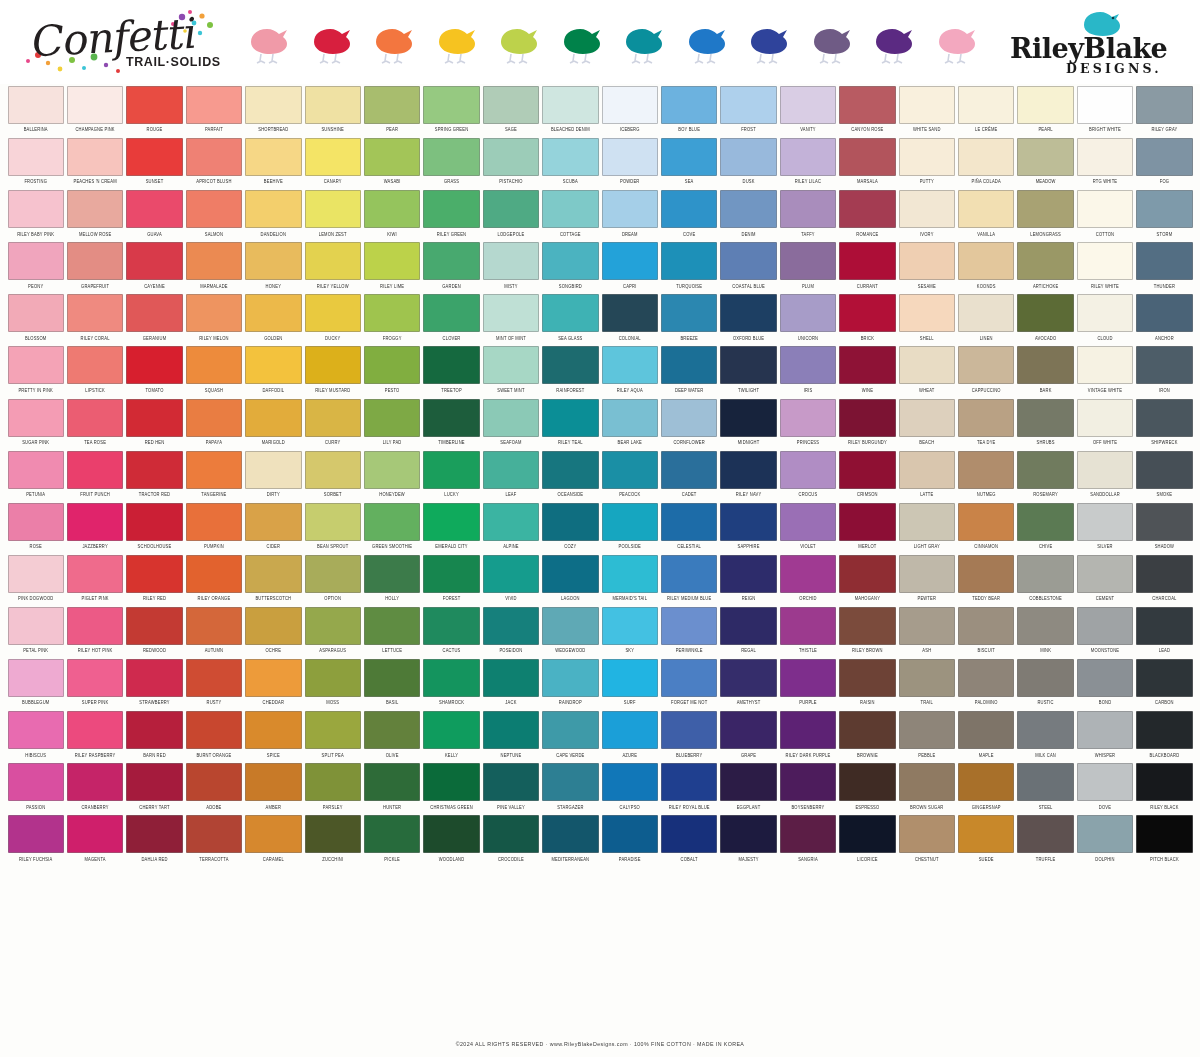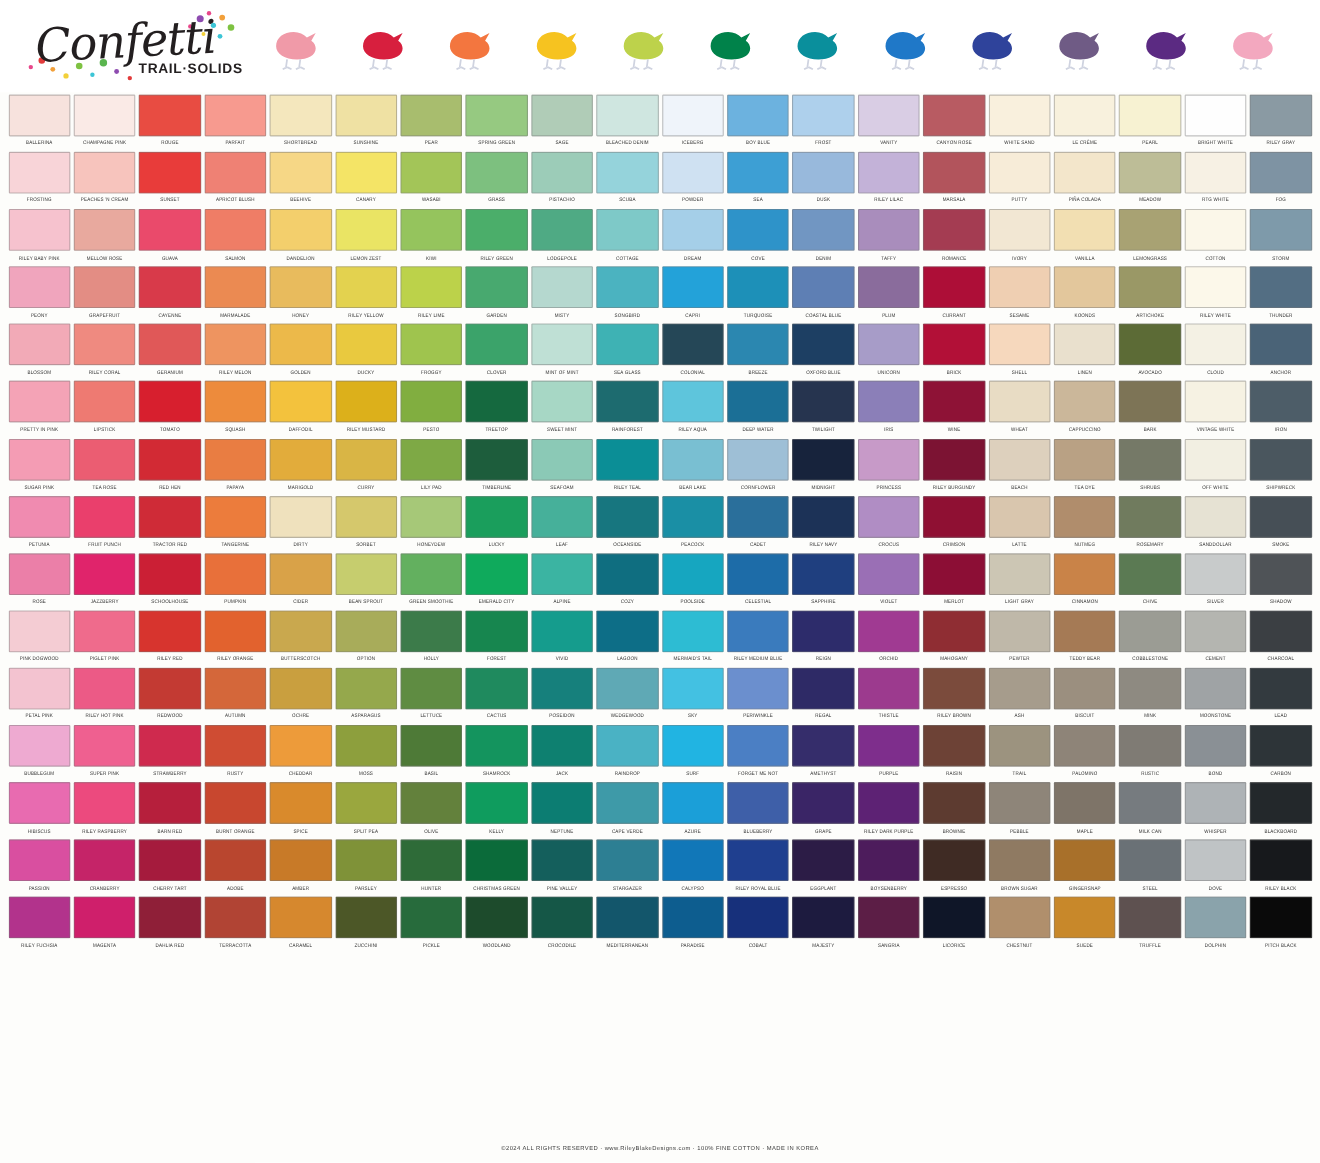--- a/index.html
+++ b/index.html
@@ -177,20 +177,28 @@
             <path d="M15 34 L14 41 M15 41 L11 43 M15 41 L19 43" stroke="#cfd3e0" stroke-width="1.6" fill="none"></path>
             <path d="M27 34 L26 41 M27 41 L23 43 M27 41 L31 43" stroke="#cfd3e0" stroke-width="1.6" fill="none"></path>
           </svg></div>
         <div class="bird"><svg viewBox="0 0 46 44" width="46" height="44">
             <path d="M5 22 C5 14 12 9 21 9 C26 9 30 11 33 14 L41 10 L37 17 C40 19 41 22 41 24 C41 30 34 34 24 34 C13 34 5 29 5 22 Z" fill="#f3a8bf"></path>
             <path d="M15 34 L14 41 M15 41 L11 43 M15 41 L19 43" stroke="#cfd3e0" stroke-width="1.6" fill="none"></path>
             <path d="M27 34 L26 41 M27 41 L23 43 M27 41 L31 43" stroke="#cfd3e0" stroke-width="1.6" fill="none"></path>
           </svg></div>
       </div>
 
+    <div class="rb-logo">
+      <svg class="rb-bird" viewBox="0 0 46 34">
+        <path d="M6 20 C6 12 13 7 22 7 C27 7 31 9 34 12 L41 9 L38 14 C41 16 42 19 42 21 C42 27 35 31 25 31 C14 31 6 27 6 20 Z" fill="#29b7c8"></path>
+        <circle cx="35" cy="13" r="1.3" fill="#0f3d46"></circle>
+      </svg>
+      <div class="rb-name">RileyBlake</div>
+      <div class="rb-designs">DESIGNS.</div>
+    </div>
 
   </div>
 
   <div class="grid-wrap">
       <div class="row">
         <div class="cell">
           <div class="swatch" style="background: rgb(247, 226, 221);"></div>
           <div class="swatch-label">BALLERINA</div>
         </div>
         <div class="cell">

